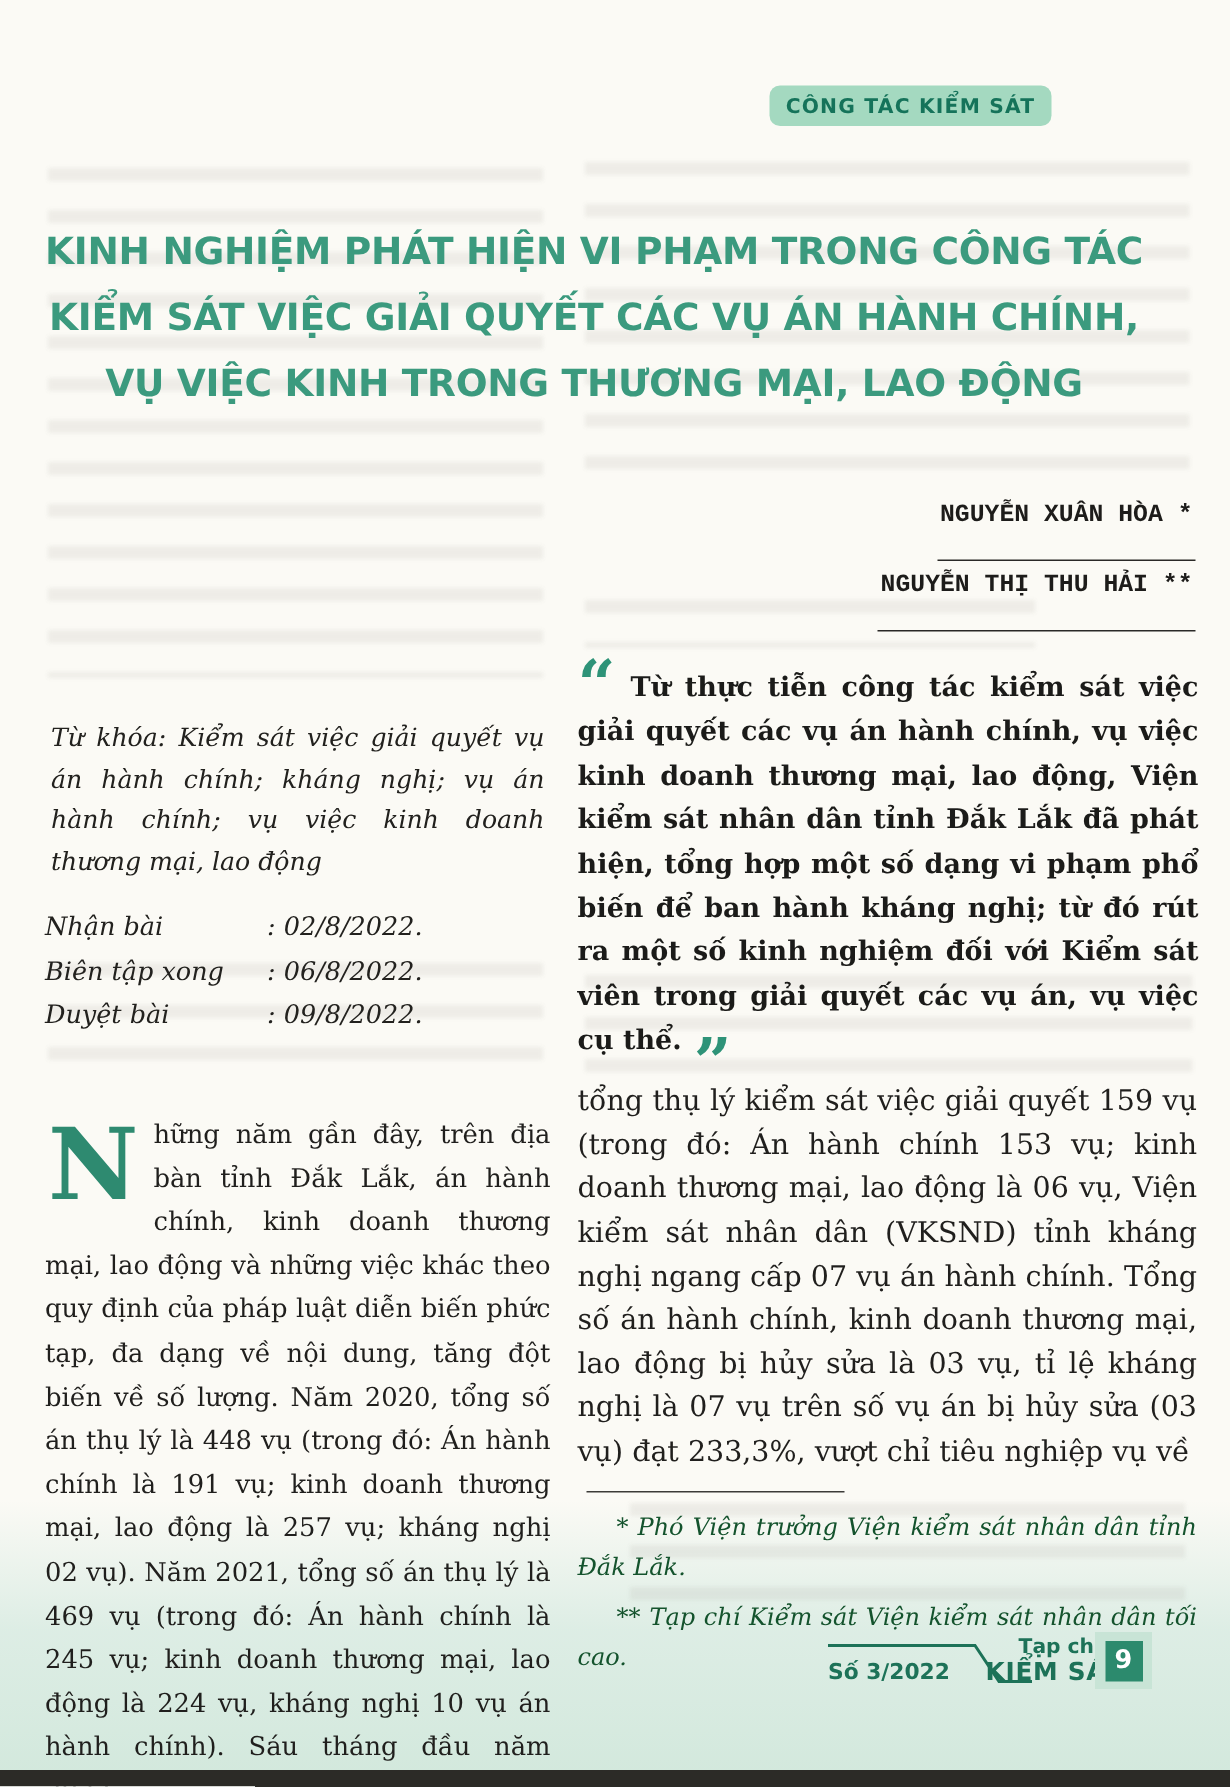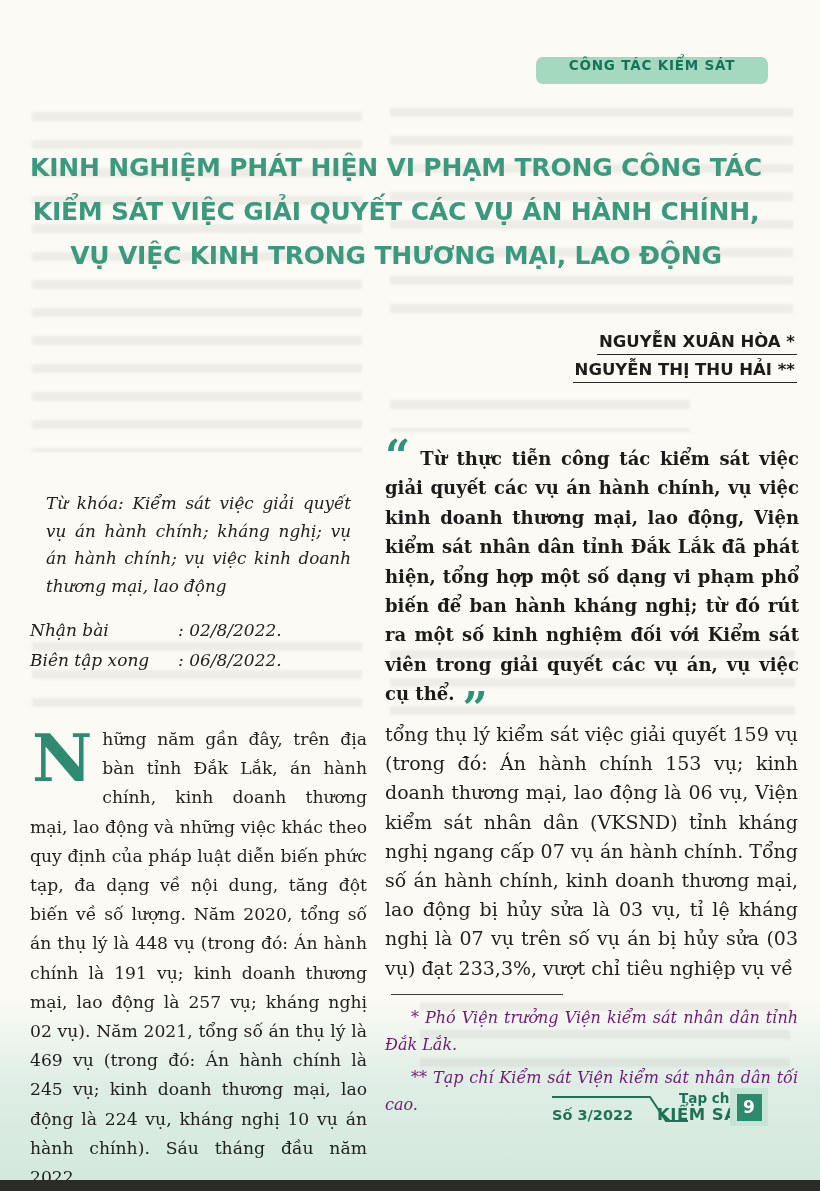--- a/index.html
+++ b/index.html
@@ -21,37 +21,37 @@
   
   .ghost{
     position:absolute; z-index:0; filter:blur(1.3px); opacity:.75;
     background:repeating-linear-gradient(180deg,
       rgba(148,146,136,.17) 0px, rgba(148,146,136,.17) 9px,
       rgba(0,0,0,0) 9px, rgba(0,0,0,0) 28px);
   }
   .layer{position:absolute; z-index:1;}
 
   .badge{
-    left:536px; top:57px; width:232px; height:27px;
+    left:513px; top:57px; width:188px; height:27px;
     background:#a4d9c0; border-radius:7px;
-    display:flex; justify-content:center;
+    display:flex; align-items:center; justify-content:center;
     font-family:"DejaVu Sans", sans-serif; font-weight:bold; font-size:13.5px;
     letter-spacing:.8px; color:#15735a;
   }
   .title{
     left:26px; top:146px; width:740px; text-align:center;
     font-family:"DejaVu Sans", sans-serif; font-weight:bold;
     font-size:25px; line-height:44px; color:#3b9a7e; letter-spacing:-.2px;
   }
   .authors{
     left:420px; top:332px; width:377px; text-align:right;
     font-family:"DejaVu Sans", sans-serif; font-weight:bold;
     font-size:16.5px; color:#1d1c1a;
   }
-  .authors .name{display:inline-block; border-bottom:1.6px solid #2a2927; padding:0 2px 3px 2px; margin-bottom:5px;}
+  .authors .name{display:inline-block; border-bottom:1.6px solid #2a2927; padding:0 2px 21px 2px; margin-bottom:5px;font-family:Liberation Mono, monospace;}
 
   .quote{
     left:385px; top:444px; width:414px;
     font-weight:bold; font-size:18px; line-height:29.4px;
     text-align:justify; color:#1b1b19;
   }
   .qmark{color:#2e9378; font-size:44px; font-weight:bold; line-height:0; font-family:"DejaVu Serif", serif;}
   .qmark.open{vertical-align:-7px; margin-right:10px;}
   .qmark.close{vertical-align:-24px; margin-left:8px;}
 
@@ -61,21 +61,21 @@
   .date-row{display:flex; font-style:italic; font-size:17px; line-height:29.5px;}
   .date-label{width:148px; flex:none;}
   .body-para{margin-top:50px; font-size:17.2px; line-height:29.2px; text-align:justify; color:#201f1d;}
   .dropcap{
     float:left; font-weight:bold; font-size:66px; line-height:56px;
     color:#2e8a70; padding:5px 10px 0 2px;
   }
   .right-col{left:385px; top:720px; width:413px; color:#201f1d;}
   .body-para2{font-size:19px; line-height:29.2px; text-align:justify;}
   .fn-divider{width:172px; height:0; border-top:1.6px solid #3c3b38; margin:11px 0 9px 6px;}
-  .footnote{font-style:italic; font-size:16px; line-height:27px; text-align:justify; text-indent:26px; color:#701a75; margin:0 0 6px 0;}
+  .footnote{font-style:italic; font-size:16px; line-height:27px; text-align:justify; text-indent:26px; color:#14532d; margin:0 0 6px 0;}
   .footnote .fn-marker{margin-right:6px;}
 
   .footer-issue{
     left:552px; top:1107px; font-family:"DejaVu Sans", sans-serif; font-weight:bold;
     font-size:14.5px; color:#1d7258;
   }
   .footer-line{left:548px; top:1094px; width:150px; height:32px;}
   .footer-journal{
     left:600px; top:1091px; width:148px; text-align:right;
     font-family:"DejaVu Sans", sans-serif; font-weight:bold; color:#1d7258;
@@ -118,29 +118,33 @@
   <div class="layer authors">
     <div><span class="name">NGUYỄN XUÂN HÒA *</span></div>
     <div><span class="name">NGUYỄN THỊ THU HẢI **</span></div>
   </div>
 
   <div class="layer quote">
     <span class="qmark open">“</span><span>Từ thực tiễn công tác kiểm sát việc giải quyết các vụ án hành chính, vụ việc kinh doanh thương mại, lao động, Viện kiểm sát nhân dân tỉnh Đắk Lắk đã phát hiện, tổng hợp một số dạng vi phạm phổ biến để ban hành kháng nghị; từ đó rút ra một số kinh nghiệm đối với Kiểm sát viên trong giải quyết các vụ án, vụ việc cụ thể.</span><span class="qmark close">”</span>
   </div>
 
   <div class="layer left-col">
-    <p class="keywords" style="margin:16px">Từ khóa: Kiểm sát việc giải quyết vụ án hành chính; kháng nghị; vụ án hành chính; vụ việc kinh doanh thương mại, lao động</p>
+    <p class="keywords" style="margin:4px">Từ khóa: Kiểm sát việc giải quyết vụ án hành chính; kháng nghị; vụ án hành chính; vụ việc kinh doanh thương mại, lao động</p>
     <div class="dates">
       <div class="date-row">
         <span class="date-label">Nhận bài</span>
         <span>: 02/8/2022.</span>
       </div>
       <div class="date-row">
         <span class="date-label">Biên tập xong</span>
         <span>: 06/8/2022.</span>
+      </div>
+      <div class="date-row">
+        <span class="date-label">Duyệt bài</span>
+        <span>: 09/8/2022.</span>
       </div>
     </div>
     <p class="body-para">
       <span class="dropcap">N</span><span>hững năm gần đây, trên địa bàn tỉnh Đắk Lắk, án hành chính, kinh doanh thương mại, lao động và những việc khác theo quy định của pháp luật diễn biến phức tạp, đa dạng về nội dung, tăng đột biến về số lượng. Năm 2020, tổng số án thụ lý là 448 vụ (trong đó: Án hành chính là 191 vụ; kinh doanh thương mại, lao động là 257 vụ; kháng nghị 02 vụ). Năm 2021, tổng số án thụ lý là 469 vụ (trong đó: Án hành chính là 245 vụ; kinh doanh thương mại, lao động là 224 vụ, kháng nghị 10 vụ án hành chính). Sáu tháng đầu năm 2022,</span>
     </p>
   </div>
 
   <div class="layer right-col">
     <p class="body-para2" style="margin:0">tổng thụ lý kiểm sát việc giải quyết 159 vụ (trong đó: Án hành chính 153 vụ; kinh doanh thương mại, lao động là 06 vụ, Viện kiểm sát nhân dân (VKSND) tỉnh kháng nghị ngang cấp 07 vụ án hành chính. Tổng số án hành chính, kinh doanh thương mại, lao động bị hủy sửa là 03 vụ, tỉ lệ kháng nghị là 07 vụ trên số vụ án bị hủy sửa (03 vụ) đạt 233,3%, vượt chỉ tiêu nghiệp vụ về</p>
     <div class="fn-divider"></div>

